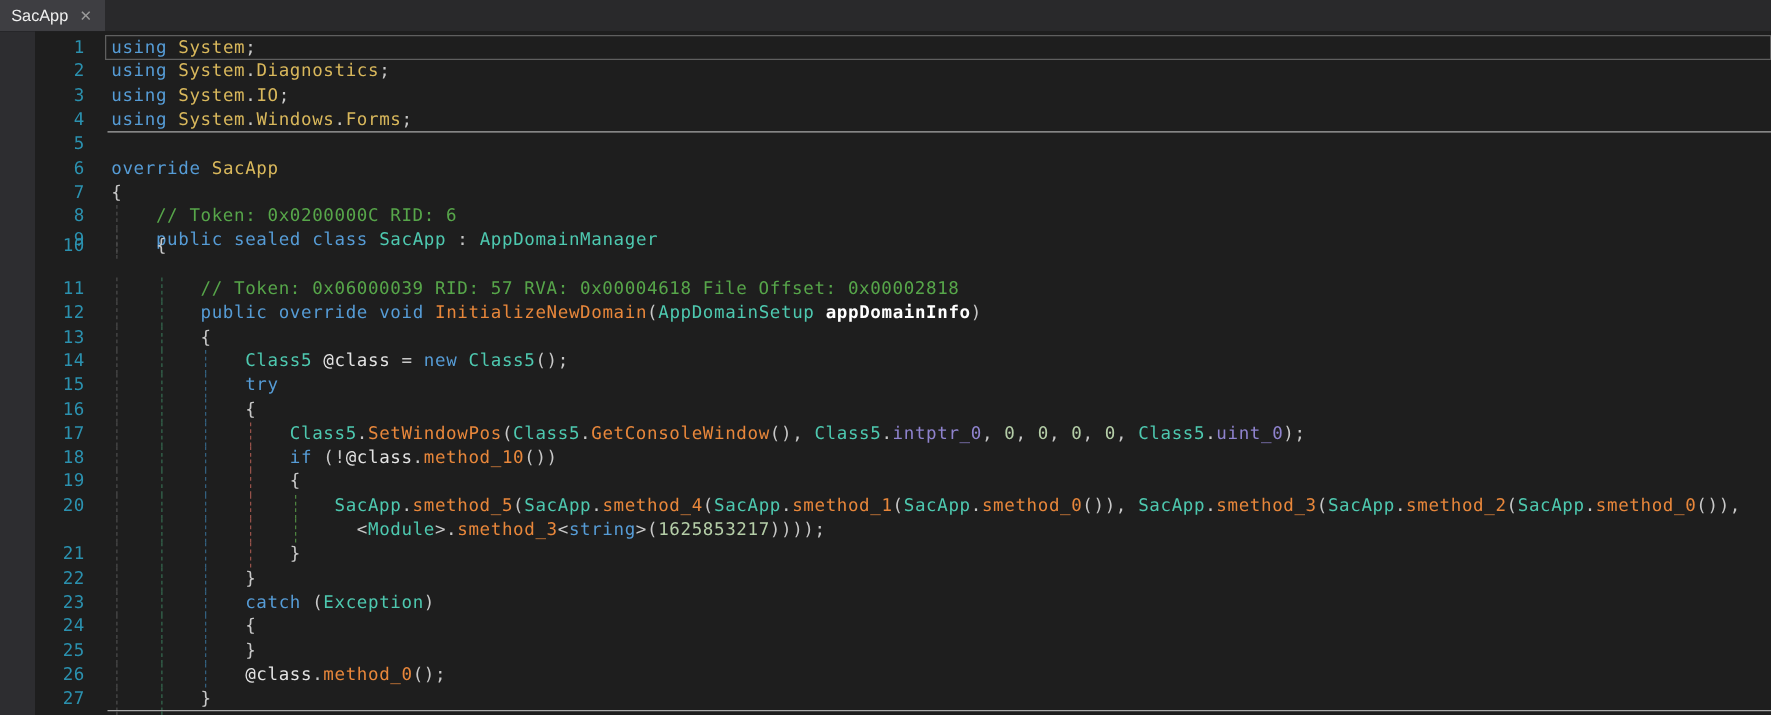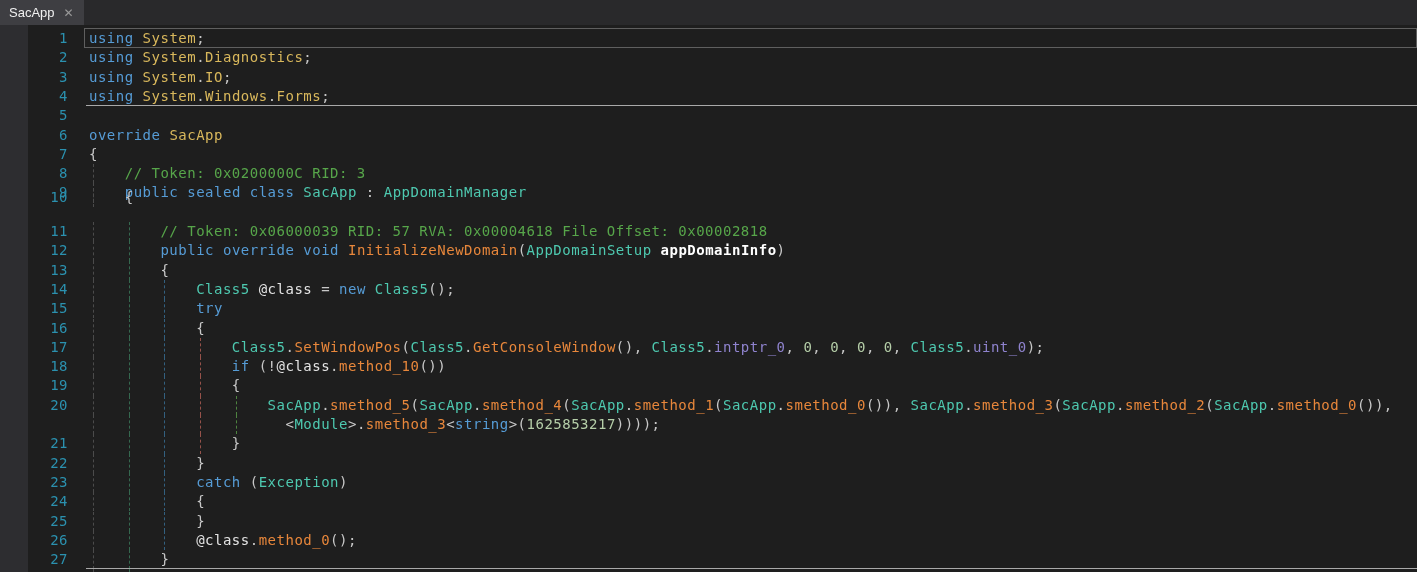--- a/index.html
+++ b/index.html
@@ -34,21 +34,21 @@
 <div class="editor">
   <div class="glyph-margin"></div>
   <div class="rows" id="rows">
       <div class="row" style="top: 0px;"><div class="curline" style="border-color: rgb(95, 95, 95);"></div><span class="lnum" style="color: rgb(43, 145, 175);">1</span><span class="code"><span style="color: rgb(86, 156, 214);">using</span><span style="color: rgb(212, 212, 212);"> </span><span style="color: rgb(217, 184, 92);">System</span><span style="color: rgb(200, 200, 200);">;</span></span></div>
       <div class="row" style="top: 19.3px;"><span class="lnum" style="color: rgb(43, 145, 175);">2</span><span class="code"><span style="color: rgb(86, 156, 214);">using</span><span style="color: rgb(212, 212, 212);"> </span><span style="color: rgb(217, 184, 92);">System</span><span style="color: rgb(200, 200, 200);">.</span><span style="color: rgb(217, 184, 92);">Diagnostics</span><span style="color: rgb(200, 200, 200);">;</span></span></div>
       <div class="row" style="top: 38.6px;"><span class="lnum" style="color: rgb(43, 145, 175);">3</span><span class="code"><span style="color: rgb(86, 156, 214);">using</span><span style="color: rgb(212, 212, 212);"> </span><span style="color: rgb(217, 184, 92);">System</span><span style="color: rgb(200, 200, 200);">.</span><span style="color: rgb(217, 184, 92);">IO</span><span style="color: rgb(200, 200, 200);">;</span></span></div>
       <div class="row" style="top: 57.9px;"><span class="lnum" style="color: rgb(43, 145, 175);">4</span><span class="code"><span style="color: rgb(86, 156, 214);">using</span><span style="color: rgb(212, 212, 212);"> </span><span style="color: rgb(217, 184, 92);">System</span><span style="color: rgb(200, 200, 200);">.</span><span style="color: rgb(217, 184, 92);">Windows</span><span style="color: rgb(200, 200, 200);">.</span><span style="color: rgb(217, 184, 92);">Forms</span><span style="color: rgb(200, 200, 200);">;</span></span><div class="sep" style="background: rgb(169, 169, 169);"></div></div>
       <div class="row" style="top: 77.2px;"><span class="lnum" style="color: rgb(43, 145, 175);">5</span><span class="code"></span></div>
       <div class="row" style="top: 96.5px;"><span class="lnum" style="color: rgb(43, 145, 175);">6</span><span class="code"><span style="color: rgb(86, 156, 214);">override</span><span style="color: rgb(212, 212, 212);"> </span><span style="color: rgb(217, 184, 92);">SacApp</span></span></div>
       <div class="row" style="top: 115.8px;"><span class="lnum" style="color: rgb(43, 145, 175);">7</span><span class="code"><span style="color: rgb(200, 200, 200);">{</span></span></div>
-      <div class="row" style="top: 135.1px;"><div class="guide" style="left: 93px; border-left: 1px dashed rgb(75, 75, 75);"></div><span class="lnum" style="color: rgb(43, 145, 175);">8</span><span class="code"><span style="color: rgb(212, 212, 212);">    </span><span style="color: rgb(87, 166, 74);">// Token: 0x0200000C RID: 3</span></span></div>
+      <div class="row" style="top: 135.1px;"><div class="guide" style="left: 93px; border-left: 1px dashed rgb(75, 75, 75);"></div><span class="lnum" style="color: rgb(43, 145, 175);">8</span><span class="code"><span style="color: rgb(212, 212, 212);">    </span><span style="color: rgb(87, 166, 74);">// Token: 0x0200000C RID: 6</span></span></div>
       <div class="row" style="top: 154.4px;"><div class="guide" style="left: 93px; border-left: 1px dashed rgb(75, 75, 75);"></div><span class="lnum" style="color: rgb(43, 145, 175);">9</span><span class="code"><span style="color: rgb(212, 212, 212);">    </span><span style="color: rgb(86, 156, 214);">public</span><span style="color: rgb(212, 212, 212);"> </span><span style="color: rgb(86, 156, 214);">sealed</span><span style="color: rgb(212, 212, 212);"> </span><span style="color: rgb(86, 156, 214);">class</span><span style="color: rgb(212, 212, 212);"> </span><span style="color: rgb(78, 201, 176);">SacApp</span><span style="color: rgb(200, 200, 200);"> : </span><span style="color: rgb(78, 201, 176);">AppDomainManager</span></span></div>
       <div class="row" style="top: 159px; text-decoration: underline;"><div class="guide" style="left: 93px; border-left: 1px dashed rgb(75, 75, 75);"></div><span class="lnum" style="color: rgb(43, 145, 175);">10</span><span class="code"><span style="color: rgb(212, 212, 212);">    </span><span style="color: rgb(200, 200, 200);">{</span></span></div>
       <div class="row" style="top: 193px;"><div class="guide" style="left: 93px; border-left: 1px dashed rgb(75, 75, 75);"></div><div class="guide" style="left: 128.72px; border-left: 1px dashed rgb(53, 104, 79);"></div><span class="lnum" style="color: rgb(43, 145, 175);">11</span><span class="code"><span style="color: rgb(212, 212, 212);">        </span><span style="color: rgb(87, 166, 74);">// Token: 0x06000039 RID: 57 RVA: 0x00004618 File Offset: 0x00002818</span></span></div>
       <div class="row" style="top: 212.3px;"><div class="guide" style="left: 93px; border-left: 1px dashed rgb(75, 75, 75);"></div><div class="guide" style="left: 128.72px; border-left: 1px dashed rgb(53, 104, 79);"></div><span class="lnum" style="color: rgb(43, 145, 175);">12</span><span class="code"><span style="color: rgb(212, 212, 212);">        </span><span style="color: rgb(86, 156, 214);">public</span><span style="color: rgb(212, 212, 212);"> </span><span style="color: rgb(86, 156, 214);">override</span><span style="color: rgb(212, 212, 212);"> </span><span style="color: rgb(86, 156, 214);">void</span><span style="color: rgb(212, 212, 212);"> </span><span style="color: rgb(232, 135, 59);">InitializeNewDomain</span><span style="color: rgb(200, 200, 200);">(</span><span style="color: rgb(78, 201, 176);">AppDomainSetup</span><span style="color: rgb(212, 212, 212);"> </span><span style="color: rgb(255, 255, 255); font-weight: bold;">appDomainInfo</span><span style="color: rgb(200, 200, 200);">)</span></span></div>
       <div class="row" style="top: 231.6px;"><div class="guide" style="left: 93px; border-left: 1px dashed rgb(75, 75, 75);"></div><div class="guide" style="left: 128.72px; border-left: 1px dashed rgb(53, 104, 79);"></div><span class="lnum" style="color: rgb(43, 145, 175);">13</span><span class="code"><span style="color: rgb(212, 212, 212);">        </span><span style="color: rgb(200, 200, 200);">{</span></span></div>
       <div class="row" style="top: 250.9px;"><div class="guide" style="left: 93px; border-left: 1px dashed rgb(75, 75, 75);"></div><div class="guide" style="left: 128.72px; border-left: 1px dashed rgb(53, 104, 79);"></div><div class="guide" style="left: 164.44px; border-left: 1px dashed rgb(51, 96, 127);"></div><span class="lnum" style="color: rgb(43, 145, 175);">14</span><span class="code"><span style="color: rgb(212, 212, 212);">            </span><span style="color: rgb(78, 201, 176);">Class5</span><span style="color: rgb(212, 212, 212);"> </span><span style="color: rgb(228, 228, 228);">@class</span><span style="color: rgb(200, 200, 200);"> = </span><span style="color: rgb(86, 156, 214);">new</span><span style="color: rgb(212, 212, 212);"> </span><span style="color: rgb(78, 201, 176);">Class5</span><span style="color: rgb(200, 200, 200);">();</span></span></div>
       <div class="row" style="top: 270.2px;"><div class="guide" style="left: 93px; border-left: 1px dashed rgb(75, 75, 75);"></div><div class="guide" style="left: 128.72px; border-left: 1px dashed rgb(53, 104, 79);"></div><div class="guide" style="left: 164.44px; border-left: 1px dashed rgb(51, 96, 127);"></div><span class="lnum" style="color: rgb(43, 145, 175);">15</span><span class="code"><span style="color: rgb(212, 212, 212);">            </span><span style="color: rgb(86, 156, 214);">try</span></span></div>
       <div class="row" style="top: 289.5px;"><div class="guide" style="left: 93px; border-left: 1px dashed rgb(75, 75, 75);"></div><div class="guide" style="left: 128.72px; border-left: 1px dashed rgb(53, 104, 79);"></div><div class="guide" style="left: 164.44px; border-left: 1px dashed rgb(51, 96, 127);"></div><span class="lnum" style="color: rgb(43, 145, 175);">16</span><span class="code"><span style="color: rgb(212, 212, 212);">            </span><span style="color: rgb(200, 200, 200);">{</span></span></div>
       <div class="row" style="top: 308.8px;"><div class="guide" style="left: 93px; border-left: 1px dashed rgb(75, 75, 75);"></div><div class="guide" style="left: 128.72px; border-left: 1px dashed rgb(53, 104, 79);"></div><div class="guide" style="left: 164.44px; border-left: 1px dashed rgb(51, 96, 127);"></div><div class="guide" style="left: 200.16px; border-left: 1px dashed rgb(150, 82, 74);"></div><span class="lnum" style="color: rgb(43, 145, 175);">17</span><span class="code"><span style="color: rgb(212, 212, 212);">                </span><span style="color: rgb(78, 201, 176);">Class5</span><span style="color: rgb(200, 200, 200);">.</span><span style="color: rgb(232, 135, 59);">SetWindowPos</span><span style="color: rgb(200, 200, 200);">(</span><span style="color: rgb(78, 201, 176);">Class5</span><span style="color: rgb(200, 200, 200);">.</span><span style="color: rgb(232, 135, 59);">GetConsoleWindow</span><span style="color: rgb(200, 200, 200);">(), </span><span style="color: rgb(78, 201, 176);">Class5</span><span style="color: rgb(200, 200, 200);">.</span><span style="color: rgb(143, 131, 206);">intptr_0</span><span style="color: rgb(200, 200, 200);">, </span><span style="color: rgb(181, 206, 168);">0</span><span style="color: rgb(200, 200, 200);">, </span><span style="color: rgb(181, 206, 168);">0</span><span style="color: rgb(200, 200, 200);">, </span><span style="color: rgb(181, 206, 168);">0</span><span style="color: rgb(200, 200, 200);">, </span><span style="color: rgb(181, 206, 168);">0</span><span style="color: rgb(200, 200, 200);">, </span><span style="color: rgb(78, 201, 176);">Class5</span><span style="color: rgb(200, 200, 200);">.</span><span style="color: rgb(143, 131, 206);">uint_0</span><span style="color: rgb(200, 200, 200);">);</span></span></div>
       <div class="row" style="top: 328.1px;"><div class="guide" style="left: 93px; border-left: 1px dashed rgb(75, 75, 75);"></div><div class="guide" style="left: 128.72px; border-left: 1px dashed rgb(53, 104, 79);"></div><div class="guide" style="left: 164.44px; border-left: 1px dashed rgb(51, 96, 127);"></div><div class="guide" style="left: 200.16px; border-left: 1px dashed rgb(150, 82, 74);"></div><span class="lnum" style="color: rgb(43, 145, 175);">18</span><span class="code"><span style="color: rgb(212, 212, 212);">                </span><span style="color: rgb(86, 156, 214);">if</span><span style="color: rgb(200, 200, 200);"> (!</span><span style="color: rgb(228, 228, 228);">@class</span><span style="color: rgb(200, 200, 200);">.</span><span style="color: rgb(232, 135, 59);">method_10</span><span style="color: rgb(200, 200, 200);">())</span></span></div>

